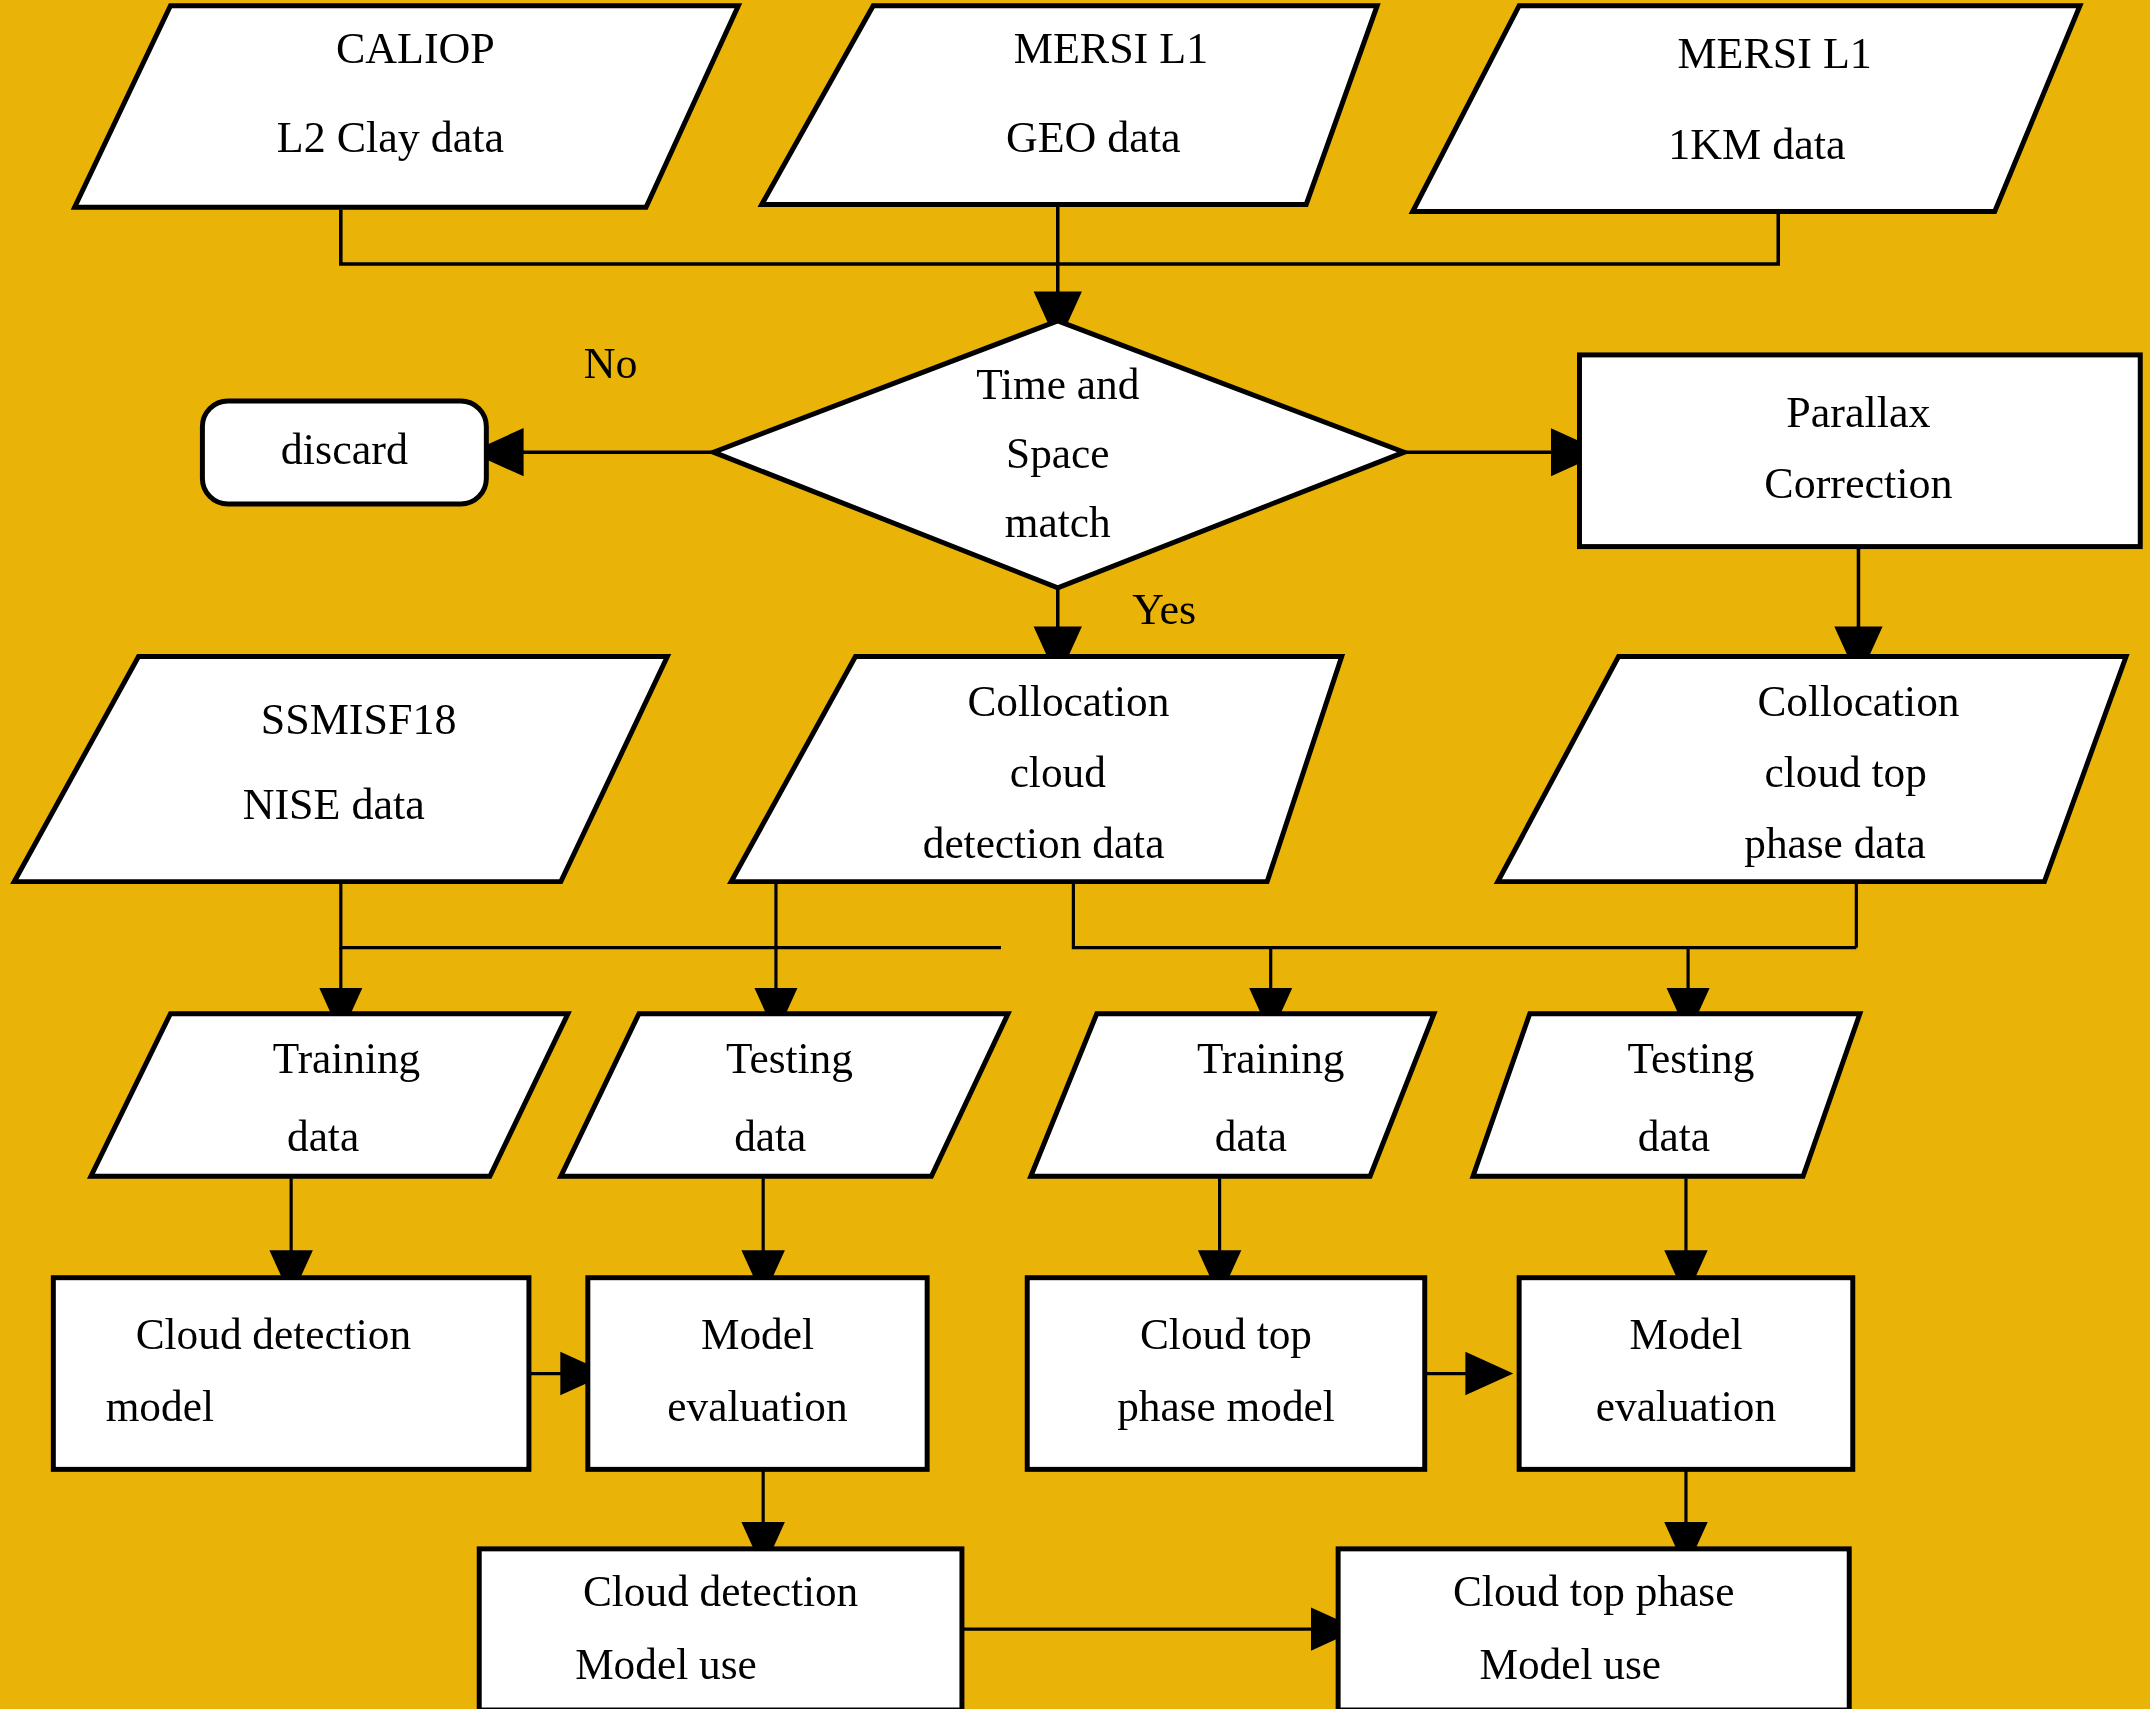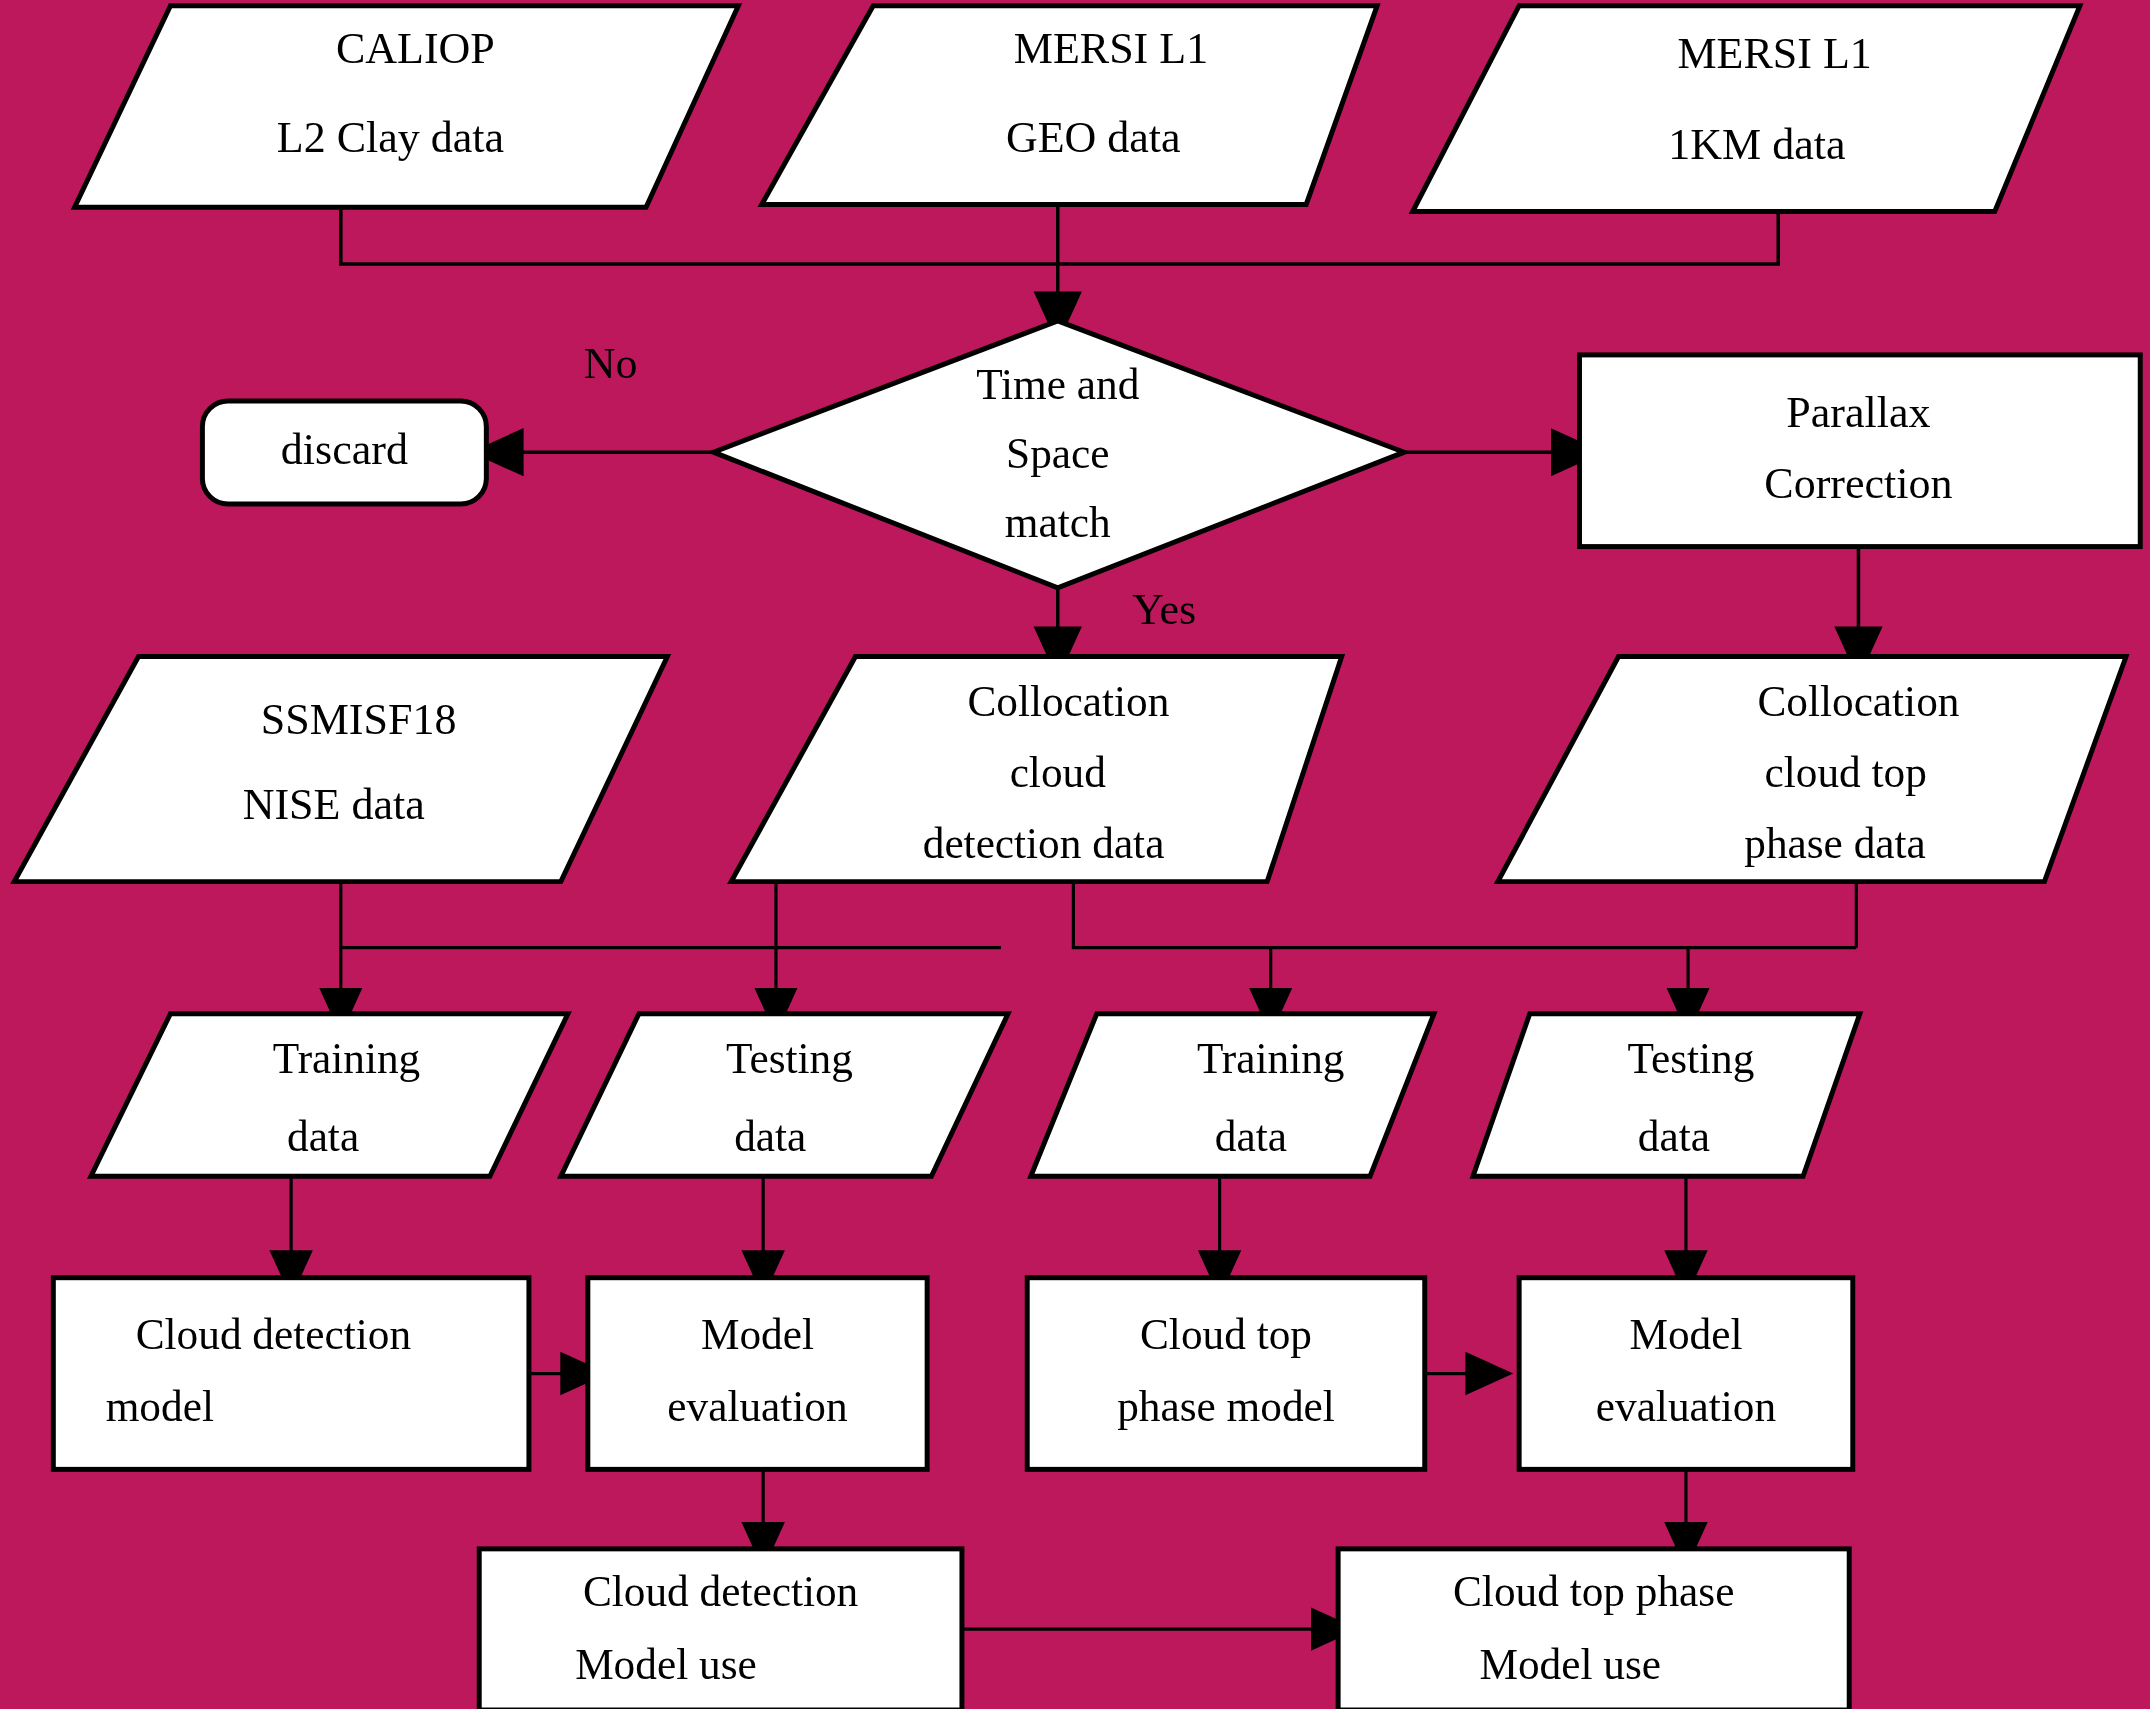--- a/index.html
+++ b/index.html
@@ -1,18 +1,18 @@
 <!DOCTYPE html>
 <html style="font-size:11.4px"><head>
 <meta charset="utf-8">
 <style>
   html,body{margin:0;padding:0;background:#ffffff;}
   body{width:2151px;height:1710px;overflow:hidden;
        font-family:"Liberation Serif","DejaVu Serif",serif;}
-  #stage{position:relative;width:2151px;height:1710px;background:#be185d;}
+  #stage{position:relative;width:2151px;height:1710px;background:#eab308;}
   svg.flow{position:absolute;inset:0;width:2151px;height:1710px;}
   .shape{fill:#ffffff;stroke:#000000;stroke-width:7;}
   .conn{stroke:#000000;stroke-width:5;fill:none;}
   .conn-thin{stroke:#000000;stroke-width:4.5;fill:none;}
   .lbl{font-family:"Liberation Serif","DejaVu Serif",serif;
        fill:#000;text-anchor:middle;dominant-baseline:middle;}
   .t60{font-size:61px;}
   .t62{font-size:62px;}
   .yn{font-size:62px;}
 </style>

